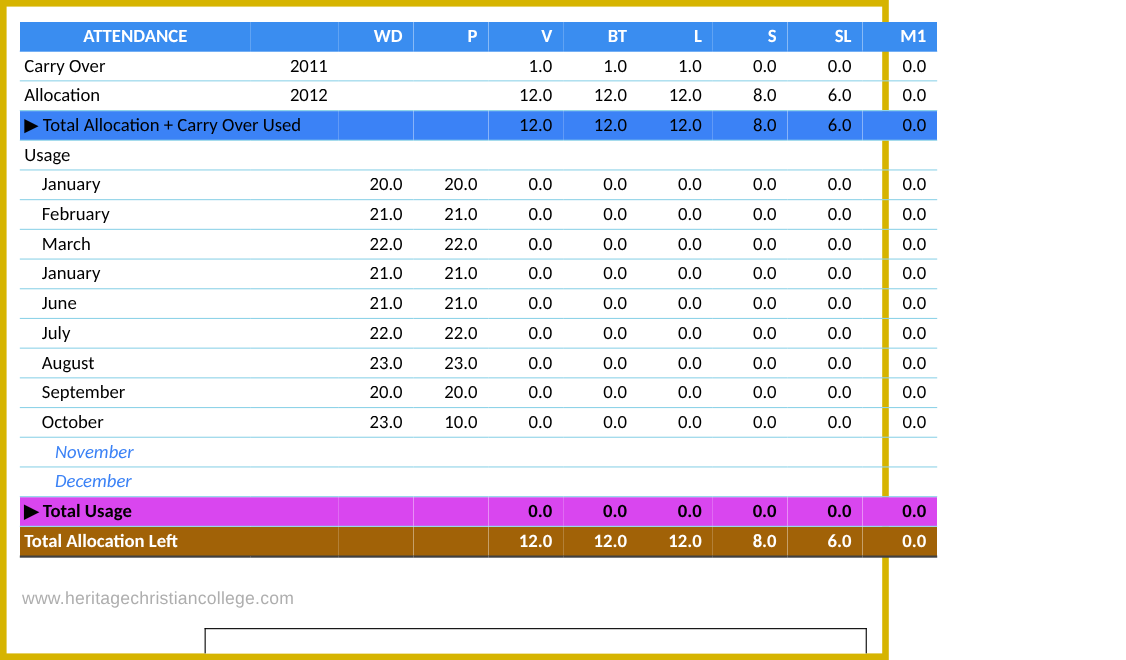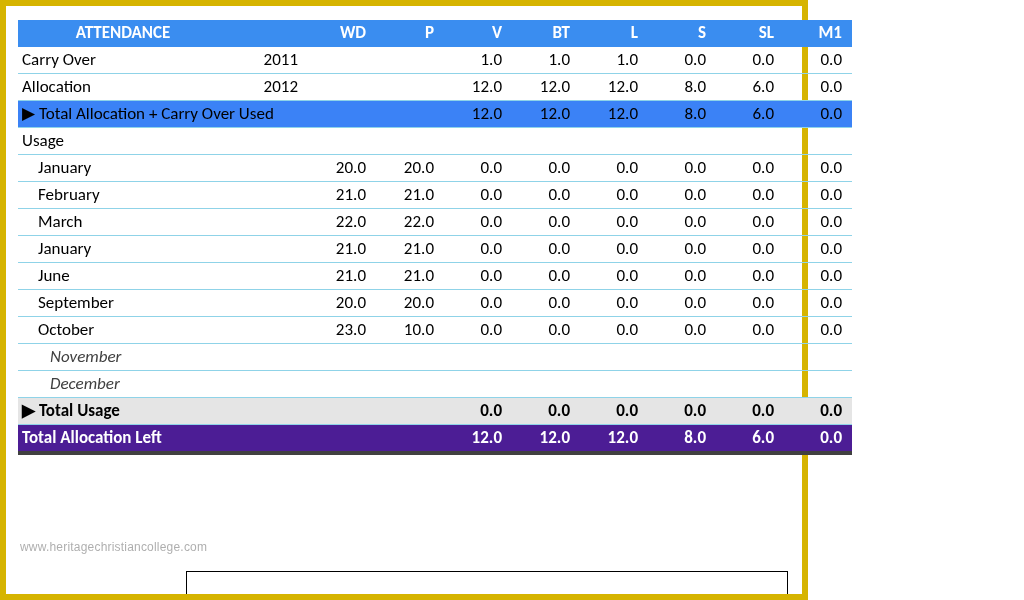--- a/index.html
+++ b/index.html
@@ -35,30 +35,30 @@
   }
   .num { text-align: right; padding-right: 10px; }
   .hdr th, .hdr td {
     background: #3a8df0;
     color: #fff;
     font-weight: bold;
     border-bottom: 1px solid #3a8df0;
   }
   .bold td { font-weight: normal; }
   .sub td { background: #3b82f6; font-weight: normal; }
-  .sub2 td { background: #e5e5e5; font-weight: bold; }
-  .dark td { background: #4c1d95; color: #fff; font-weight: bold; border-bottom: 4px solid #404040; }
+  .sub2 td { background: #d946ef; font-weight: bold; }
+  .dark td { background: #a16207; color: #fff; font-weight: bold; border-bottom: 2px solid #404040; }
   .indent1 { padding-left: 20px; }
   .indent2 { padding-left: 32px; }
-  .future td { color: #404040; font-style: italic; }
+  .future td { color: #3b82f6; font-style: italic; }
   .watermark {
     position: absolute;
     left: 14px;
     bottom: 40px;
-    font-size: 12px;
+    font-size: 16px;
     color: rgba(120,120,120,0.6);
     font-family: Arial, sans-serif;
     letter-spacing: .2px;
     pointer-events: none;
   }
   .bottombox {
     position: absolute;
     left: 180px;
     right: 14px;
     bottom: 0;
@@ -209,20 +209,44 @@
           <td class="num">21.0</td>
           <td class="num">0.0</td>
           <td class="num">0.0</td>
           <td class="num">0.0</td>
           <td class="num">0.0</td>
           <td class="num">0.0</td>
           <td class="num">0.0</td>
           <td></td>
         </tr>
         <tr>
+          <td colspan="2" class="indent1">July</td>
+          <td class="num">22.0</td>
+          <td class="num">22.0</td>
+          <td class="num">0.0</td>
+          <td class="num">0.0</td>
+          <td class="num">0.0</td>
+          <td class="num">0.0</td>
+          <td class="num">0.0</td>
+          <td class="num">0.0</td>
+          <td></td>
+        </tr>
+        <tr>
+          <td colspan="2" class="indent1">August</td>
+          <td class="num">23.0</td>
+          <td class="num">23.0</td>
+          <td class="num">0.0</td>
+          <td class="num">0.0</td>
+          <td class="num">0.0</td>
+          <td class="num">0.0</td>
+          <td class="num">0.0</td>
+          <td class="num">0.0</td>
+          <td></td>
+        </tr>
+        <tr>
           <td colspan="2" class="indent1">September</td>
           <td class="num">20.0</td>
           <td class="num">20.0</td>
           <td class="num">0.0</td>
           <td class="num">0.0</td>
           <td class="num">0.0</td>
           <td class="num">0.0</td>
           <td class="num">0.0</td>
           <td class="num">0.0</td>
           <td></td>

